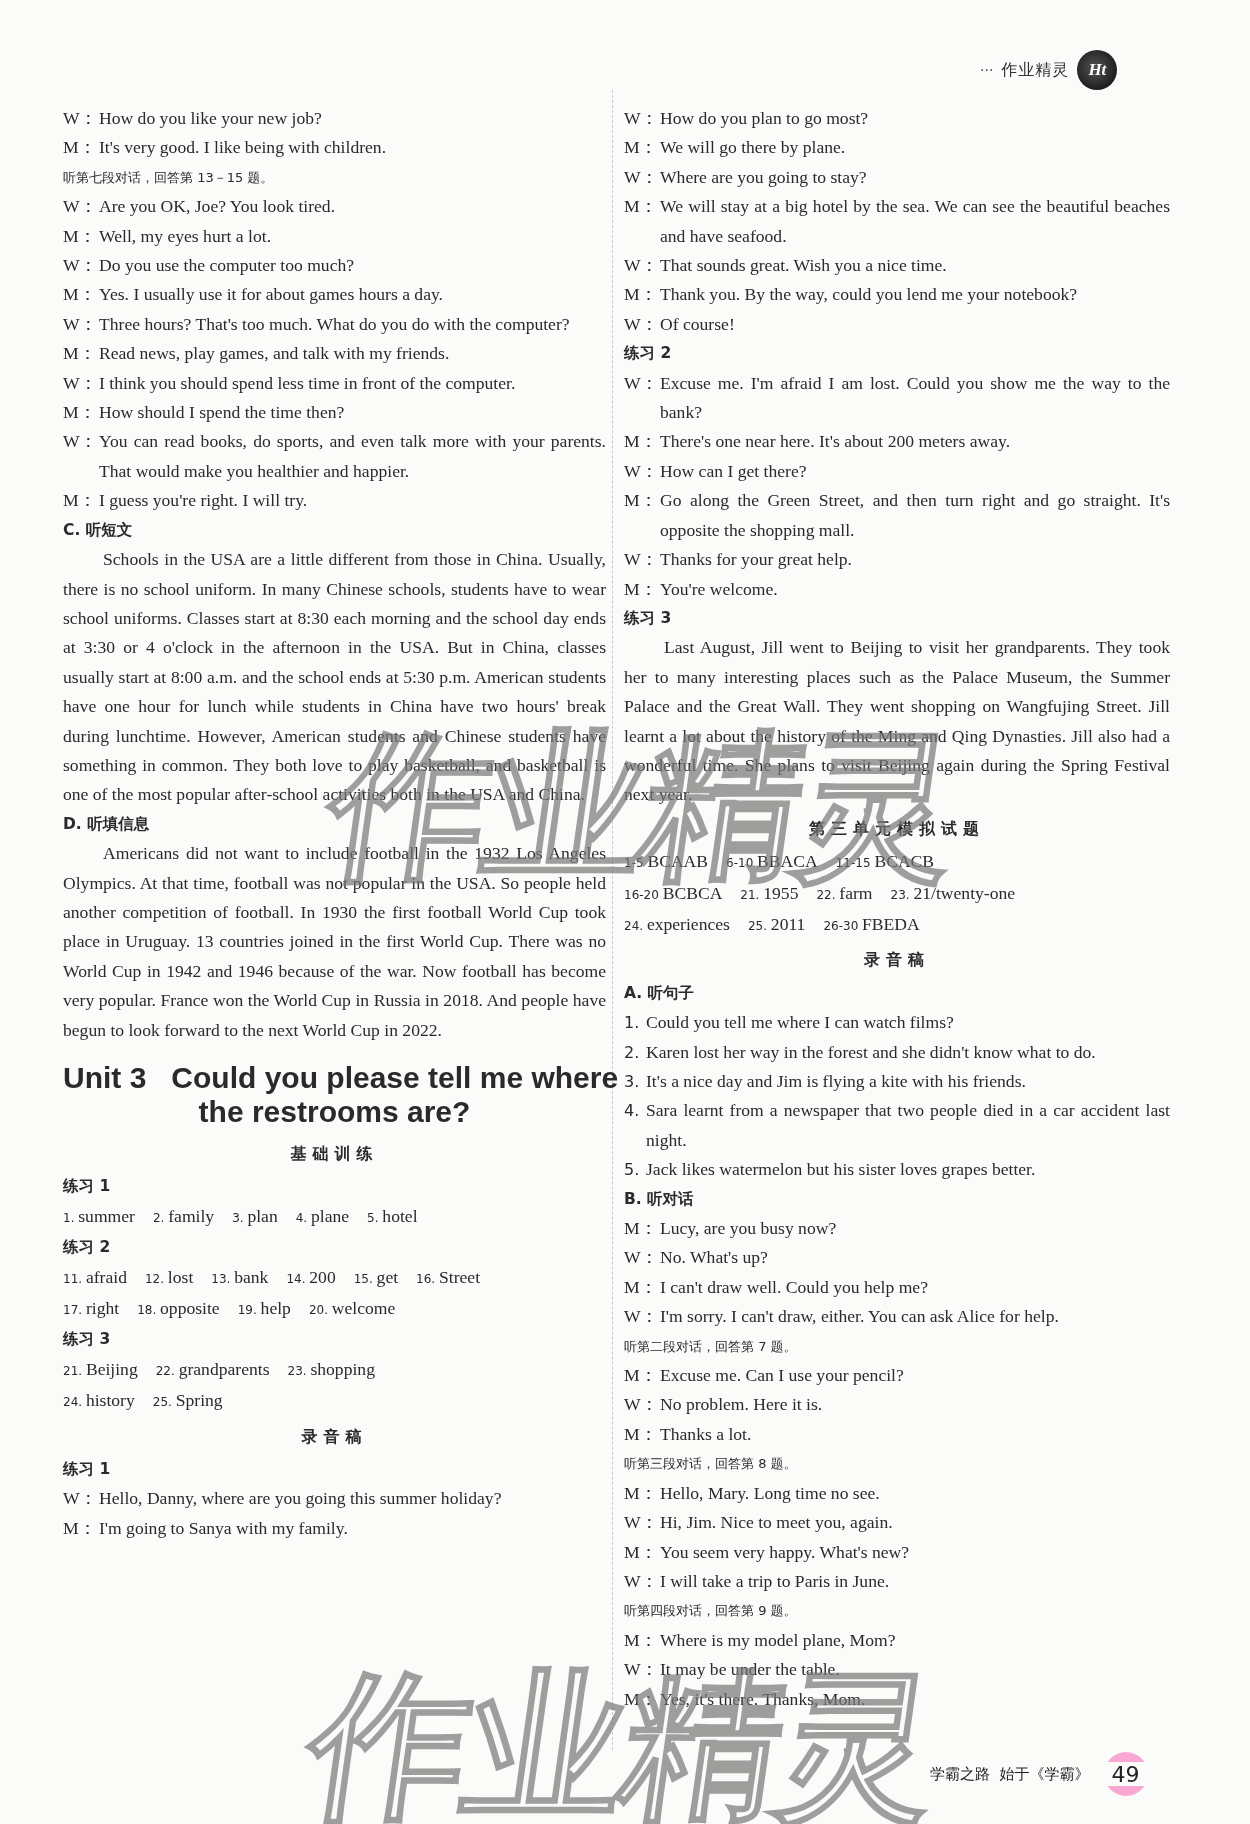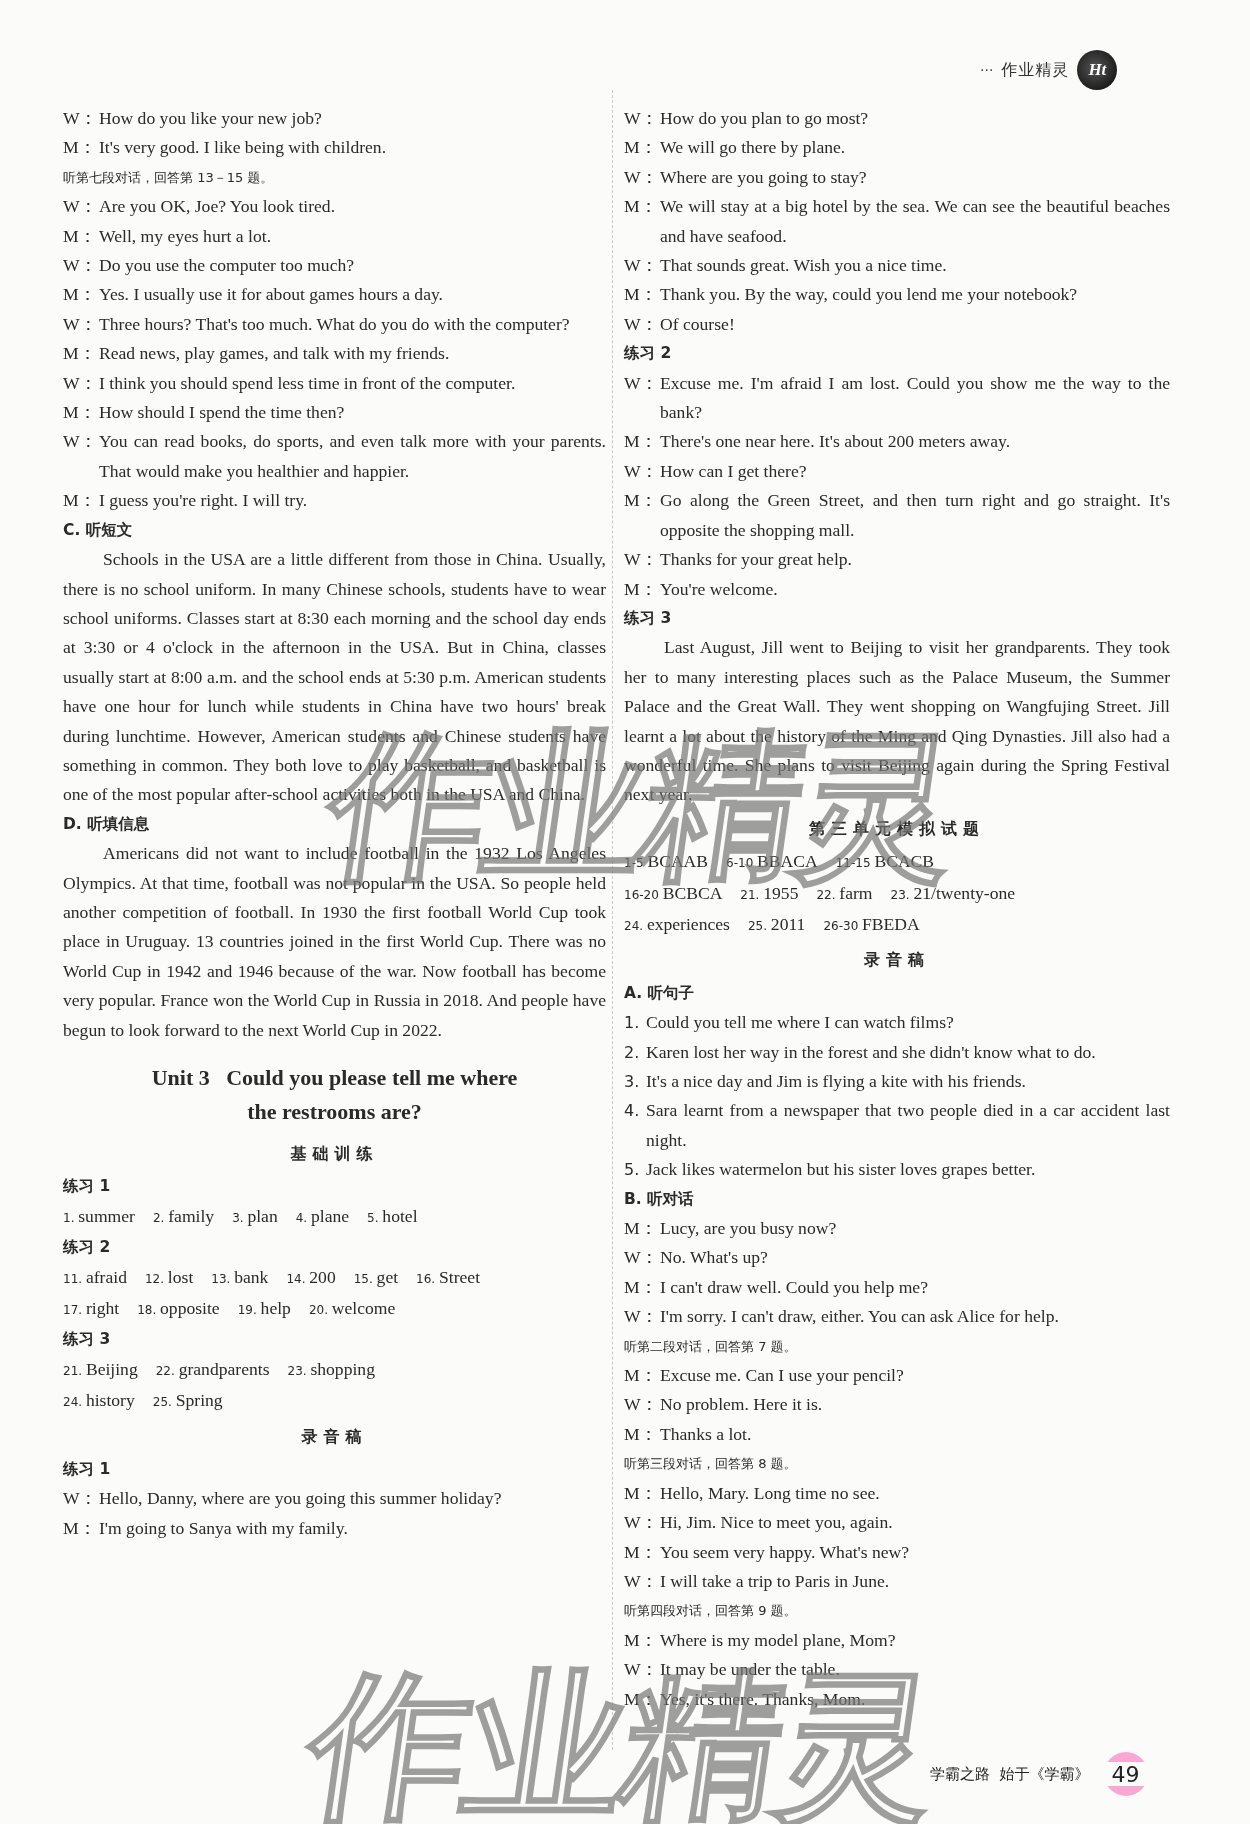--- a/index.html
+++ b/index.html
@@ -16,21 +16,21 @@
   .col.left { left:63px; width:543px; }
   .col.right { left:624px; width:546px; }
   .divider { position:absolute; left:612px; top:90px; height:1660px; border-left:1px dashed #c8c8c8; }
   .line { white-space:nowrap; }
   .dl { display:flex; }
   .dl .sp { flex:0 0 auto; width:36px; }
   .dl .tx { flex:1; text-align:justify; }
   .sec { font-family:"DejaVu Sans",sans-serif; font-weight:bold; font-size:15.5px; }
   .cn { font-family:"DejaVu Sans",sans-serif; font-size:13px; }
   .para { text-align:justify; text-indent:40px; }
-  .unit-title { text-align:center; font-weight:bold; font-size:22px; line-height:34px; margin:16px 0 10px 0; font-family:Liberation Serif, serif; }
+  .unit-title { text-align:center; font-weight:bold; font-size:30px; line-height:34px; margin:16px 0 10px 0; font-family:Liberation Sans, sans-serif; }
   .sub-title { text-align:center; font-family:"DejaVu Serif",serif; font-weight:bold; font-size:16px; letter-spacing:6px; margin:4px 0; }
   .answers .num { font-family:"DejaVu Sans",sans-serif; font-size:12px; }
   .answers .item { margin-right:18px; }
   .num-item .n { font-family:"DejaVu Sans",sans-serif; font-size:16px; }
   .footer { position:absolute; top:1752px; left:930px; display:flex; align-items:center; gap:14px; }
   .footer .slogan { font-family:"DejaVu Sans",sans-serif; font-weight:normal; font-size:15px; color:#222; }
   .pagenum { width:44px; height:44px; border-radius:50%; background:#f9a8d4; position:relative; display:flex; align-items:center; justify-content:center; }
   .pagenum .band { position:absolute; left:0; right:0; top:10px; height:24px; background:#fbfbfa; }
   .pagenum span { position:relative; font-family:"DejaVu Sans",sans-serif; font-size:22px; color:#222; }
   .watermark { position:absolute; font-family:"DejaVu Sans",sans-serif; font-weight:bold; font-size:160px; color:transparent;

